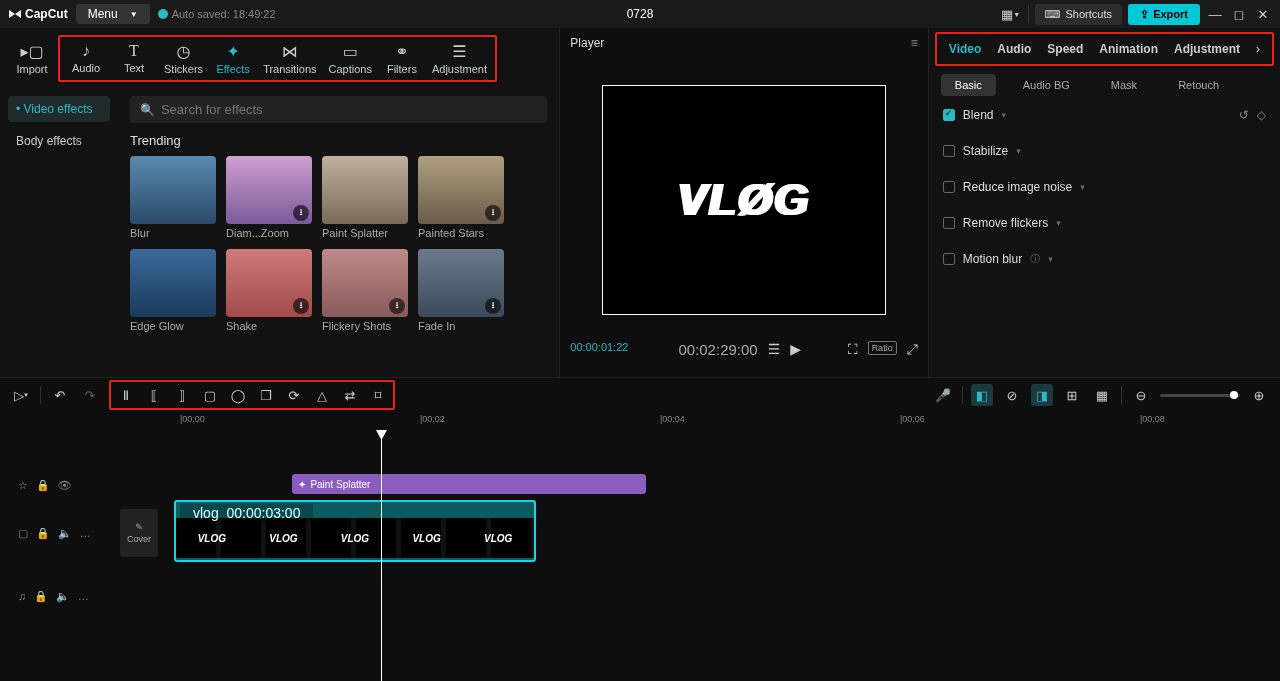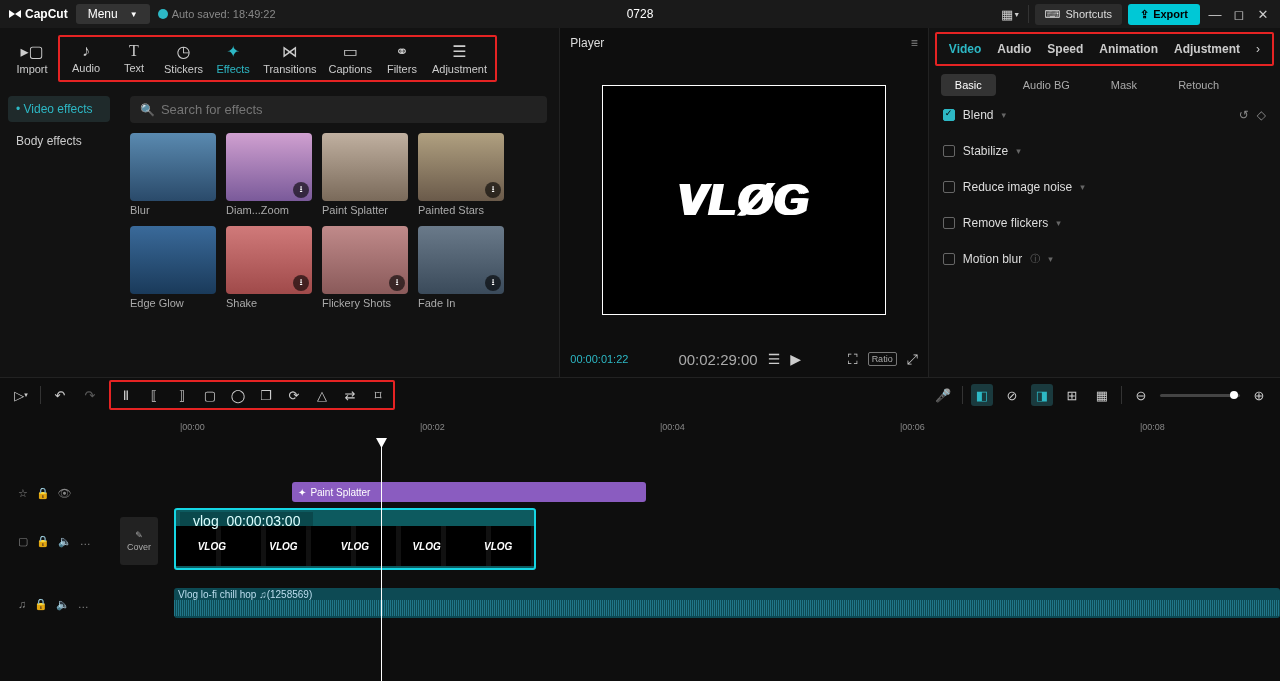--- a/index.html
+++ b/index.html
@@ -41,21 +41,21 @@
 .thumb-img.t5 { background:linear-gradient(180deg,#d07a7a,#a04a4a); }
 .thumb-img.t6 { background:linear-gradient(180deg,#c08a8a,#8a5a5a); }
 .thumb-img.t7 { background:linear-gradient(180deg,#6a7a8a,#3a4a5a); }
 .dl-badge { position:absolute; bottom:3px; right:3px; width:16px; height:16px; background:rgba(0,0,0,.6); border-radius:50%; display:flex; align-items:center; justify-content:center; font-size:9px; color:#fff; }
 .thumb-label { font-size:11px; color:#aaa; white-space:nowrap; overflow:hidden; text-overflow:ellipsis; }
 .panel-player { width:370px; background:#0e0e0e; display:flex; flex-direction:column; border-left:1px solid #222; border-right:1px solid #222; }
 .player-hdr { height:30px; display:flex; align-items:center; justify-content:space-between; padding:0 10px; color:#ddd; font-size:12px; }
 .player-view { flex:1; padding:6px 10px; display:flex; align-items:center; justify-content:center; }
 .vid-frame { width:284px; height:230px; background:#000; border:1px solid #fff; position:relative; display:flex; align-items:center; justify-content:center; }
 .vlog-txt-fallback{ color:#fff; font-size:44px; font-weight:900; font-style:italic; letter-spacing:2px; text-shadow:2px 0 #fff,-2px 0 #fff; }
-.player-ctrl { height:36px; display:flex; align-items:center; gap:10px; padding:0 10px; }
+.player-ctrl { height:36px; display:flex; align-items:flex-start; gap:10px; padding:0 10px; }
 .time-c { color:#2db8c5; font-size:11px; }
 .time-d { color:#aaa; font-size:15px;margin-left:40px; }
 .pctl-gap { flex:1; }
 .pctl-ico { color:#ccc; font-size:14px; cursor:pointer; }
 .ratio-btn { border:1px solid #777; font-size:9px; padding:1px 3px; color:#aaa; border-radius:2px; }
 .panel-insp { flex:1; background:#121212; display:flex; flex-direction:column; }
 .insp-tabs { display:flex; gap:16px; padding:8px 12px; align-items:center; }
 .insp-tab { font-size:12px; color:#ccc; font-weight:600; cursor:pointer; white-space:nowrap; }
 .insp-tab.active { color:#2db8c5; }
 .insp-subtabs { display:flex; padding:4px 12px; gap:13px; }
@@ -68,21 +68,21 @@
 .insp-row .chk.on::after { content:"✓"; color:#000; font-size:9px; position:absolute; left:1px; top:-2px; }
 .insp-row .caret { color:#666; font-size:9px; }
 .insp-right-icons { margin-left:auto; display:flex; gap:8px; color:#888; }
 .timeline { height:304px; background:#0e0e0e; border-top:1px solid #222; display:flex; flex-direction:column; }
 .tl-toolbar { height:34px; display:flex; align-items:center; padding:0 10px; gap:8px; }
 .tl-ico { width:22px; height:22px; display:flex; align-items:center; justify-content:center; color:#ccc; font-size:13px; cursor:pointer; }
 .tl-right { margin-left:auto; display:flex; align-items:center; gap:8px; }
 .tl-tool-on { color:#2db8c5; background:#1a3a3e; border-radius:3px; }
 .zoom-slider { width:80px; height:3px; background:#444; border-radius:2px; position:relative; }
 .zoom-thumb { width:8px; height:8px; background:#fff; border-radius:50%; position:absolute; right:2px; top:-3px; }
-.tl-ruler { height:18px; position:relative; margin-left:165px; color:#888; font-size:9px;margin-top:8px; }
+.tl-ruler { height:18px; position:relative; margin-left:165px; color:#888; font-size:9px; }
 .tl-ruler span { position:absolute; top:2px; }
 .tl-body { flex:1; position:relative; overflow:hidden; }
 .tl-row { height:48px; display:flex; align-items:center; }
 .tl-row.th { height:30px; }
 .tl-gutter { width:120px; display:flex; align-items:center; gap:8px; padding-left:18px; color:#888; font-size:11px; }
 .tl-cover { width:38px; height:48px; background:#222; border-radius:3px; display:flex; flex-direction:column; align-items:center; justify-content:center; font-size:9px; color:#aaa; gap:2px; margin-right:6px; }
 .track-area { flex:1; position:relative; height:100%; }
 .fx-clip { position:absolute; left:128px; top:4px; height:20px; width:354px; background:#8a5cc0; border-radius:3px; display:flex; align-items:center; gap:4px; padding:0 6px; color:#fff; font-size:10px; }
 .vid-clip { position:absolute; left:10px; top:0; height:62px; width:362px; background:#0d5a5f; border:2px solid #15d6e4; border-radius:3px; overflow:hidden; }
 .vid-clip-label { position:absolute; left:4px; top:2px; font-size:14px; color:#dff; z-index:2; background:rgba(0,0,0,.2); padding:1px 13px; }
@@ -182,20 +182,21 @@
     <div class="left-body">
       <div class="side-sub">
         <div class="sub-item active">• <span>Video effects</span></div>
         <div class="sub-item">Body effects</div>
       </div>
       <div class="effects-grid">
         <div class="search-box">
           <span>🔍</span>
           <input placeholder="Search for effects" style="">
         </div>
+        <div class="sect-title">Trending</div>
         <div class="grid">
           <div class="thumb">
               <div class="thumb-img t0"></div>
               <div class="thumb-label">Blur</div>
             </div>
           <div class="thumb">
               <div class="thumb-img t1">
                 <div class="dl-badge">⭳</div>
               </div>
               <div class="thumb-label">Diam...Zoom</div>
@@ -396,22 +397,16 @@
     </div>
 
     <div class="tl-row" style="height:40px;margin-top:10px">
       <div class="tl-gutter">
         <span>♫</span>
         <span>🔒</span>
         <span>🔈</span>
         <span>…</span>
       </div>
       <div style="width:38px;margin-right:6px"></div>
-      <div class="track-area">
-        <div class="aud-clip">
-          <div class="aud-label">Vlog  lo-fi chill hop ♫(1258569)</div>
-          <div class="aud-wave"></div>
-        </div>
-      </div>
     </div>
 
   </div>
 </div>
 
 </body></html>

